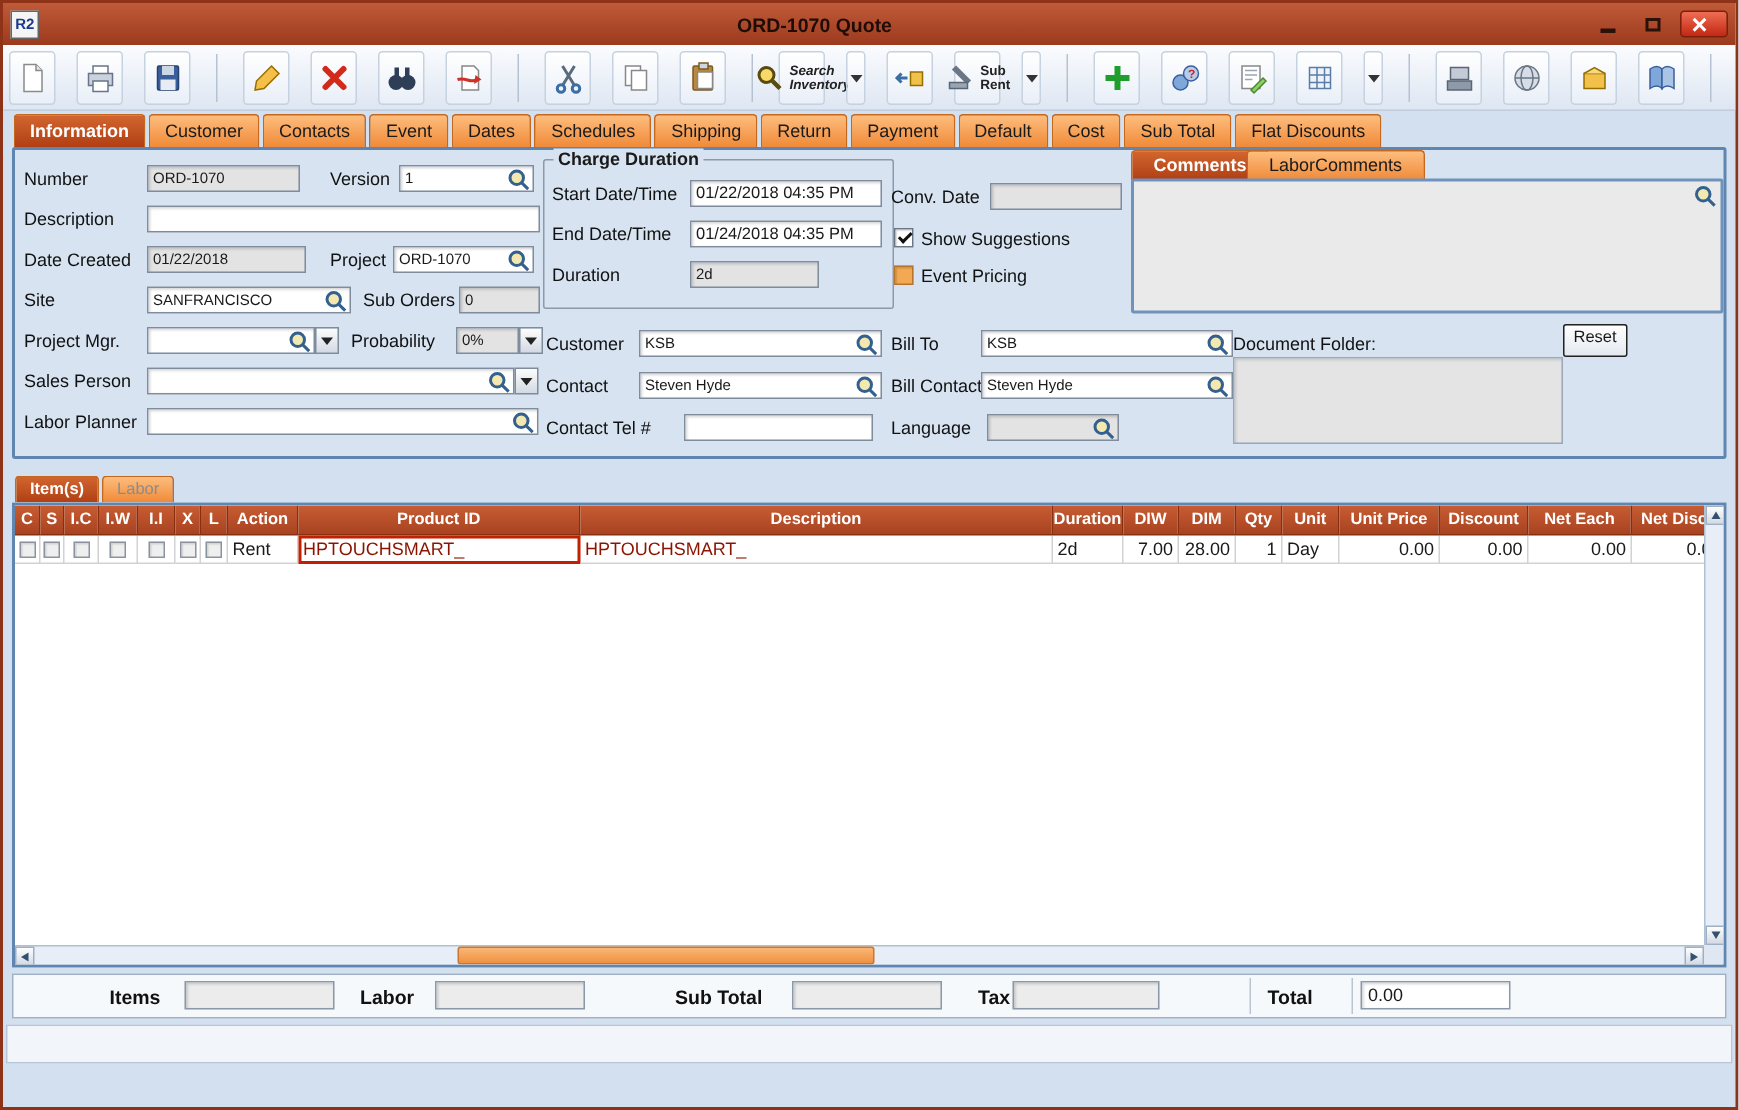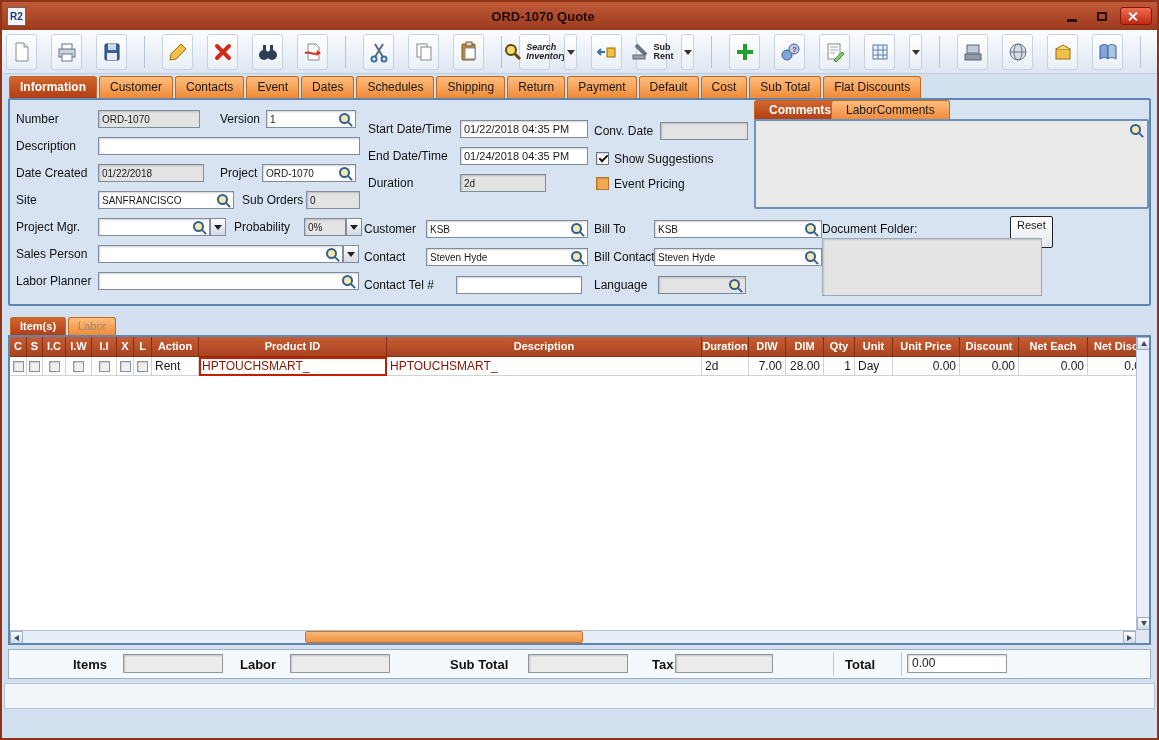--- a/index.html
+++ b/index.html
@@ -57,21 +57,21 @@
   .ddb .caret { margin-top:4px; border-top-color:#222; }
   .grp { position:absolute; border:1px solid #8a99ab; border-radius:2px; }
   .grp-title { position:absolute; top:-8px; left:6px; background:#d7e3f1; padding:0 3px; font-weight:bold; font-size:12px; }
   .cb { position:absolute; width:13px; height:13px; border:1px solid #6a7684; background:#fff; box-shadow:inset 1px 1px 1px rgba(0,0,0,.15); }
   .cb.checked::after { content:""; position:absolute; left:2px; top:2px; width:7px; height:3px; border-left:2px solid #111; border-bottom:2px solid #111; transform:rotate(-45deg); }
   .cb.orange { background:#f3a953; border-color:#b8742a; }
   .mini-tab { position:absolute; font-size:12px; padding:2px 14px 3px; border:1px solid #c4671f; border-bottom:none; border-radius:3px 3px 0 0; background:linear-gradient(#fdbd7e,#f08a38); }
   .mini-tab.selected { background:linear-gradient(#d2652f,#b03f14); color:#fff; font-weight:bold; }
   .comments-box { position:absolute; border:2px solid #6f93bd; background:#eaeaea; border-radius:2px; }
   .folder-box { position:absolute; border:1px solid #9aa8b8; background:#e4e4e4; box-shadow:inset 1px 1px 2px rgba(0,0,0,.15); }
-  .reset-btn { position:absolute; height:32px; padding:0 6px; border:1px solid #222; border-radius:2px; background:linear-gradient(#ffffff,#e4e9f0); font-size:11px; line-height:17px; }
+  .reset-btn { position:absolute; height:22px; padding:0 6px; border:1px solid #222; border-radius:2px; background:linear-gradient(#ffffff,#e4e9f0); font-size:11px; line-height:17px;margin-left:32px; }
 
   
   .items-tabstrip { height:21px; display:flex; align-items:flex-end; gap:2px; padding-left:8px; margin-top:8px; flex:none; }
   .itab { font-size:11px; font-weight:bold; padding:2px 9px 3px; border:1px solid #c4671f; border-bottom:none; border-radius:3px 3px 0 0; background:linear-gradient(#d2652f,#b03f14); color:#fff; }
   .itab.disabled { background:linear-gradient(#fdbd7e,#f08a38); color:#8b8b8b; font-weight:normal; }
 
   
   .table-panel { height:310px; margin:0 6px; border:2px solid #5f86b0; background:#fff; position:relative; overflow:hidden; flex:none; }
   .tbl-scroll { position:absolute; left:0; top:0; right:13px; bottom:13px; overflow:hidden; }
   .tr { display:flex; }
@@ -396,20 +396,23 @@
     <div class="ddb" style="left:333px;top:145px">
         <span class="caret"></span>
       </div>
 
     <span class="lbl" style="left:6px;top:174px">Labor Planner</span>
     <div class="fld" style="left:88px;top:172px;width:261px">
         <span class="fval"></span>
         <span class="mag"></span>
       </div>
 
+    <div class="grp" style="left:352px;top:6px;width:234px;height:100px">
+      <span class="grp-title">Charge Duration</span>
+    </div>
     <span class="lbl" style="left:358px;top:22px">Start Date/Time</span>
     <div class="fld sm" style="left:450px;top:20px;width:128px">
         <span class="fval">01/22/2018 04:35 PM</span>
       </div>
     <span class="lbl" style="left:358px;top:49px">End Date/Time</span>
     <div class="fld sm" style="left:450px;top:47px;width:128px">
         <span class="fval">01/24/2018 04:35 PM</span>
       </div>
     <span class="lbl" style="left:358px;top:76px">Duration</span>
     <div class="fld ro" style="left:450px;top:74px;width:86px">

